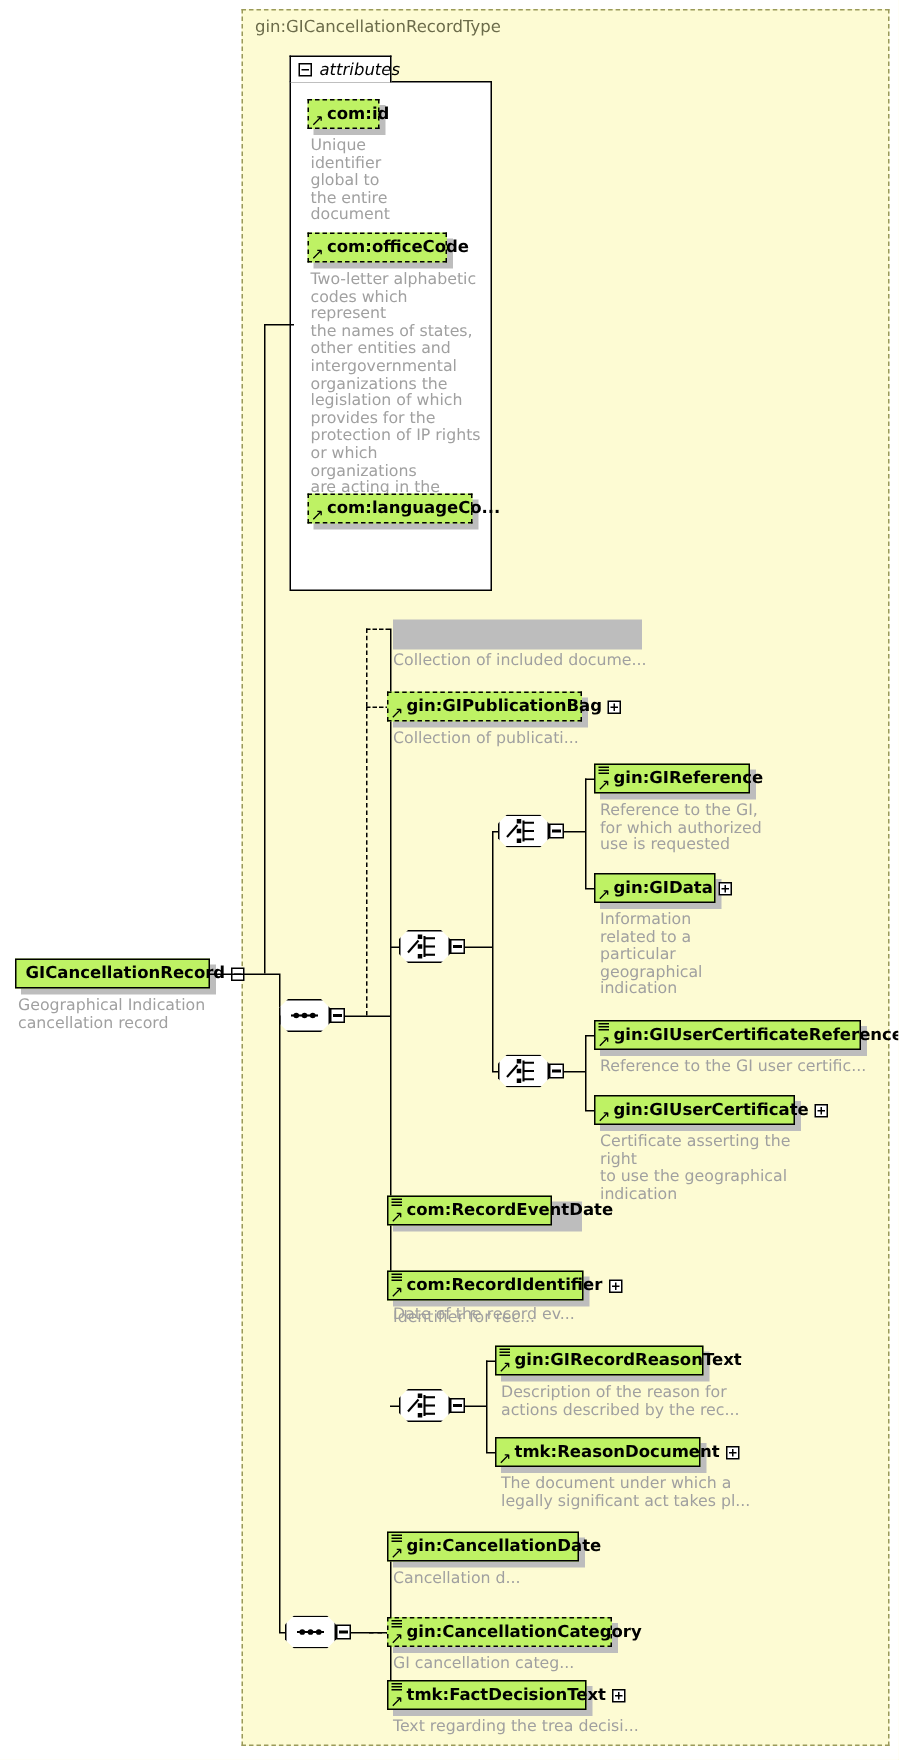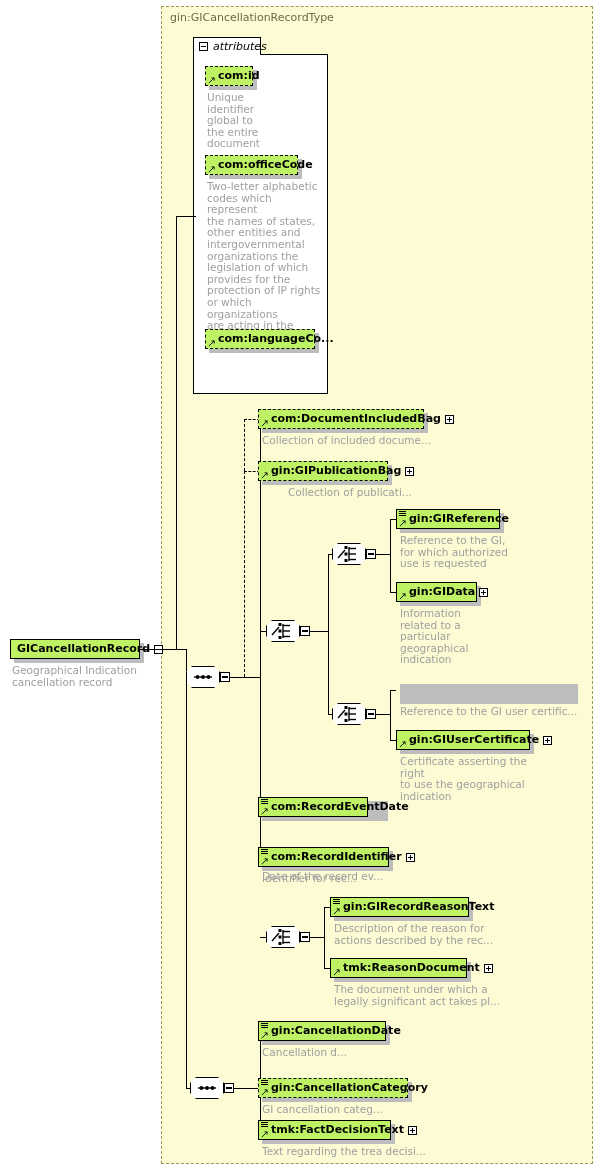--- a/index.html
+++ b/index.html
@@ -205,38 +205,31 @@
 
   <div class="hline" style="left:230px;top:677px;width:30px;"></div>
   <div class="vline" style="left:260px;top:419px;height:444px;"></div>
 
   <div class="hline dash" style="left:244px;top:419px;width:16px;"></div>
   <div class="vline dash" style="left:244px;top:419px;height:52px;"></div>
   <div class="hline dash" style="left:244px;top:471px;width:16px;"></div>
   <div class="vline dash" style="left:244px;top:471px;height:206px;"></div>
 
   <div class="nodeshadow" style="left:262px;top:413px;width:166px;height:20px;"></div>
-  <div class="node dashed" style="left:258px;top:409px;width:166px;">
-    <svg class="glyph-arrow" viewBox="0 0 8 8">
-        <path d="M1 7 L7 1 M7 1 L4 1 M7 1 L7 4" stroke="#000" stroke-width="1" fill="none"></path>
-      </svg>
-    <span class="nlabel">com:DocumentIncludedBag</span>
-    <span class="plus" style="margin-left:auto;margin-right:3px;"></span>
-  </div>
   <div class="anno" style="left:262px;top:435px;width:200px;">Collection of included docume...</div>
 
   <div class="nodeshadow" style="left:262px;top:465px;width:130px;height:20px;"></div>
   <div class="node dashed" style="left:258px;top:461px;width:130px;">
     <svg class="glyph-arrow" viewBox="0 0 8 8">
         <path d="M1 7 L7 1 M7 1 L4 1 M7 1 L7 4" stroke="#000" stroke-width="1" fill="none"></path>
       </svg>
     <span class="nlabel">gin:GIPublicationBag</span>
     <span class="plus" style="margin-left:auto;margin-right:3px;"></span>
   </div>
-  <div class="anno" style="left:262px;top:487px;width:200px;padding-left:26px;">Collection of publicati...</div>
+  <div class="anno" style="left:262px;top:487px;width:200px;">Collection of publicati...</div>
 
   <div class="hline" style="left:260px;top:631px;width:6px;"></div>
   <div class="comp" style="left:266px;top:620px;">
     <div class="octshadow"></div>
     <div class="oct"></div>
     <svg width="34" height="22" viewBox="0 0 34 22">
       <path d="M6 15 L13 7" stroke="#000" stroke-width="1.4" fill="none"></path>
       <line x1="17" y1="4" x2="17" y2="18" stroke="#000" stroke-width="1.4"></line>
       <line x1="17" y1="5.5" x2="24" y2="5.5" stroke="#000" stroke-width="1.4"></line>
       <line x1="17" y1="11" x2="24" y2="11" stroke="#000" stroke-width="1.4"></line>
@@ -317,20 +310,31 @@
       <rect x="12.5" y="16" width="3" height="3" fill="#000"></rect>
     </svg>
     <div class="cbox"></div>
   </div>
   <div class="hline" style="left:376px;top:714px;width:14px;"></div>
   <div class="vline" style="left:390px;top:690px;height:50px;"></div>
   <div class="hline" style="left:390px;top:690px;width:6px;"></div>
   <div class="hline" style="left:390px;top:740px;width:6px;"></div>
 
   <div class="nodeshadow" style="left:400px;top:684px;width:178px;height:20px;"></div>
+  <div class="node solid" style="left:396px;top:680px;width:178px;">
+    <span class="glyph-lines">
+        <i></i>
+        <i></i>
+        <i></i>
+      </span>
+    <svg class="glyph-arrow" viewBox="0 0 8 8">
+        <path d="M1 7 L7 1 M7 1 L4 1 M7 1 L7 4" stroke="#000" stroke-width="1" fill="none"></path>
+      </svg>
+    <span class="nlabel">gin:GIUserCertificateReference</span>
+  </div>
   <div class="anno" style="left:400px;top:706px;width:195px;">Reference to the GI user certific...</div>
 
   <div class="nodeshadow" style="left:400px;top:734px;width:134px;height:20px;"></div>
   <div class="node solid" style="left:396px;top:730px;width:134px;">
     <svg class="glyph-arrow" viewBox="0 0 8 8">
         <path d="M1 7 L7 1 M7 1 L4 1 M7 1 L7 4" stroke="#000" stroke-width="1" fill="none"></path>
       </svg>
     <span class="nlabel">gin:GIUserCertificate</span>
     <span class="plus" style="margin-left:auto;margin-right:3px;"></span>
   </div>

